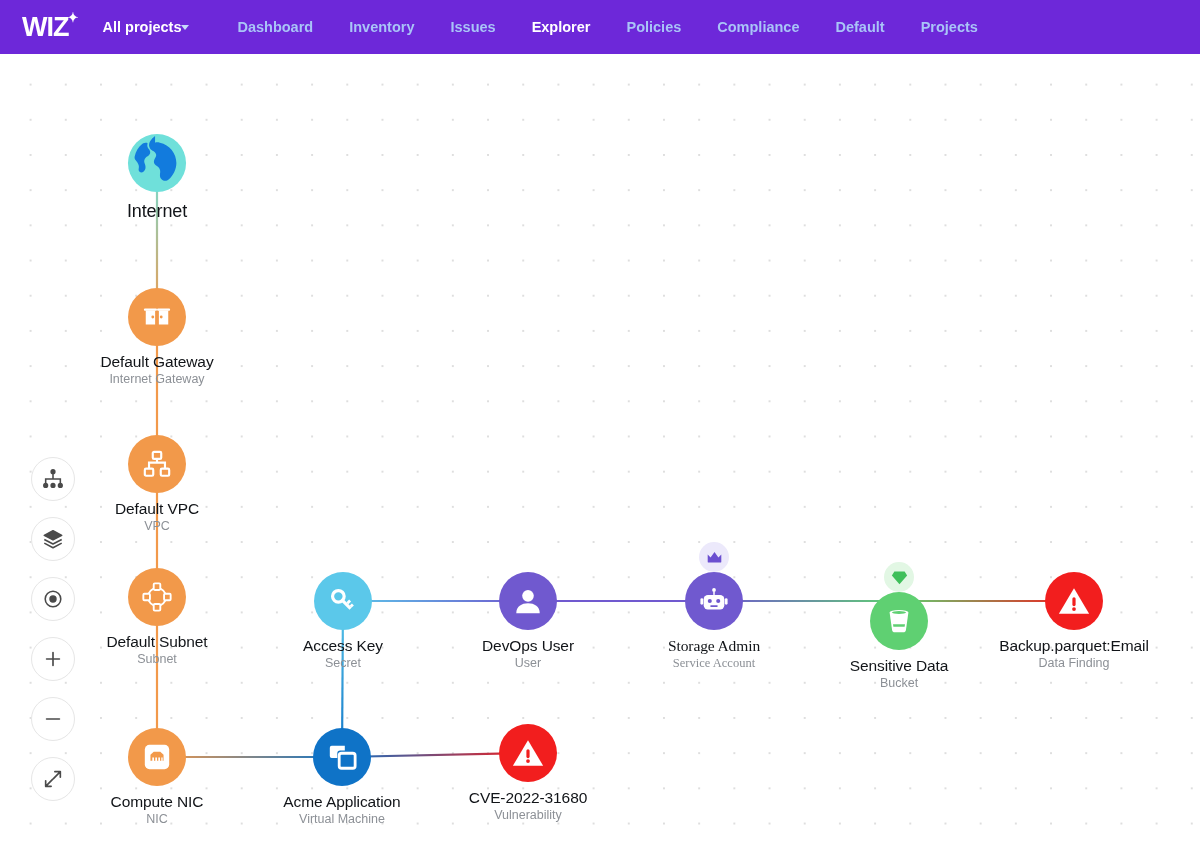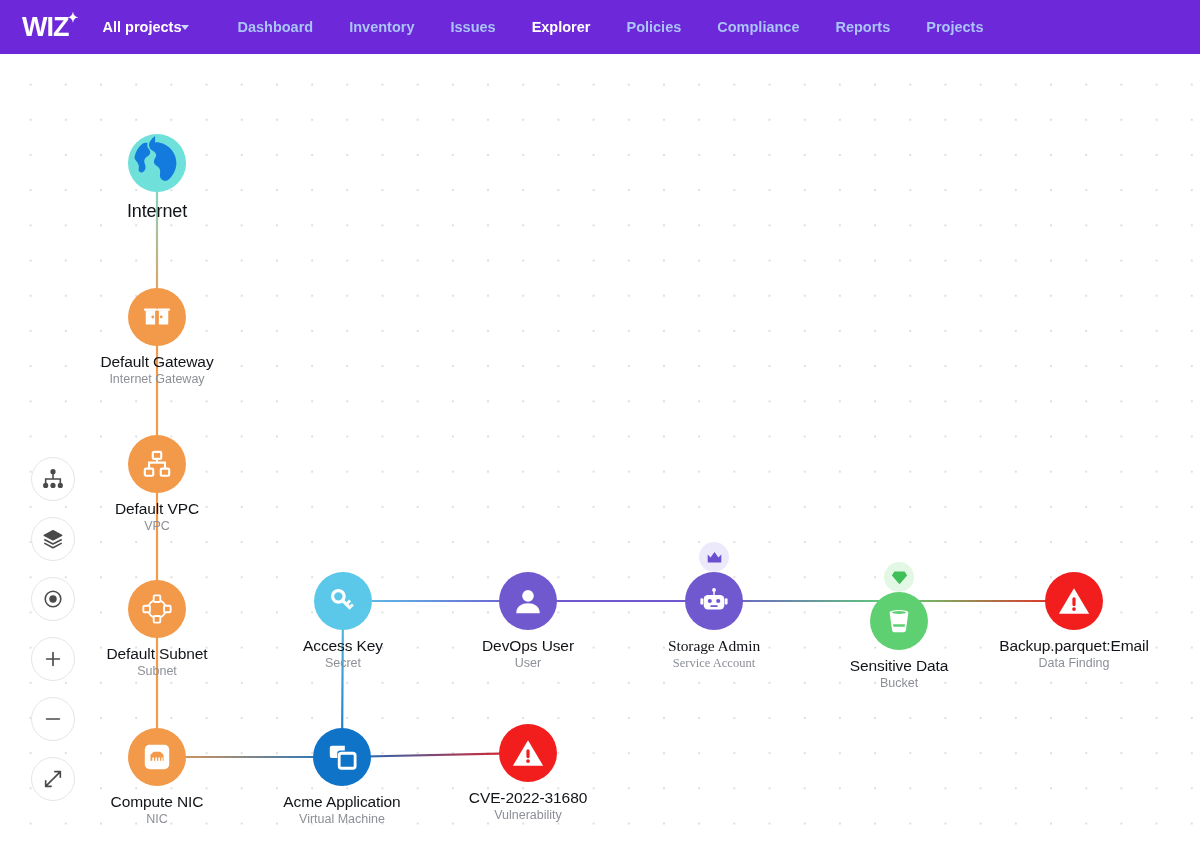--- a/index.html
+++ b/index.html
@@ -122,21 +122,21 @@
     <span>All projects</span>
     <span class="caret"></span>
   </div>
   <div id="nav-items" style="display:flex;align-items:center;">
       <div class="navitem">Dashboard</div>
       <div class="navitem">Inventory</div>
       <div class="navitem">Issues</div>
       <div class="navitem active">Explorer</div>
       <div class="navitem">Policies</div>
       <div class="navitem">Compliance</div>
-      <div class="navitem">Reports</div>
+      <div class="navitem">Default</div>
       <div class="navitem">Projects</div>
     </div>
 </div>
 
 <div class="canvas">
   <svg class="edges" id="edge-layer">
       <defs>
         <linearGradient id="eg0" gradientUnits="userSpaceOnUse" x1="157" y1="109" x2="157" y2="263">
           <stop offset="0" stop-color="#6fe0da"></stop>
           <stop offset="1" stop-color="#f2994a"></stop>
@@ -224,21 +224,21 @@
           <svg width="30" height="30" viewBox="0 0 32 32">
       <rect x="11.5" y="3" width="9" height="7.5" rx="1.3" fill="none" stroke="#ffffff" stroke-width="2.3"></rect>
       <rect x="3" y="21" width="9" height="7.5" rx="1.3" fill="none" stroke="#ffffff" stroke-width="2.3"></rect>
       <rect x="20" y="21" width="9" height="7.5" rx="1.3" fill="none" stroke="#ffffff" stroke-width="2.3"></rect>
       <path d="M16 10.5v4M7.5 21v-6.5h17V21" fill="none" stroke="#ffffff" stroke-width="2.3"></path>
     </svg>
         </div>
         <div class="n-title">Default VPC</div>
         <div class="n-sub">VPC</div>
       </div>
-      <div class="node" style="left: 157px; top: 526px;">
+      <div class="node" style="left: 157px; top: 514px;">
         <div class="bubble" style="background: rgb(242, 153, 74);">
           <svg width="32" height="32" viewBox="0 0 34 34">
       <circle cx="17" cy="17" r="9.5" fill="none" stroke="#ffffff" stroke-width="2"></circle>
       <rect x="13.5" y="2.5" width="7" height="7" rx="1.2" fill="#f2994a" stroke="#ffffff" stroke-width="2"></rect>
       <rect x="13.5" y="24.5" width="7" height="7" rx="1.2" fill="#f2994a" stroke="#ffffff" stroke-width="2"></rect>
       <rect x="2.5" y="13.5" width="7" height="7" rx="1.2" fill="#f2994a" stroke="#ffffff" stroke-width="2"></rect>
       <rect x="24.5" y="13.5" width="7" height="7" rx="1.2" fill="#f2994a" stroke="#ffffff" stroke-width="2"></rect>
     </svg>
         </div>
         <div class="n-title">Default Subnet</div>

